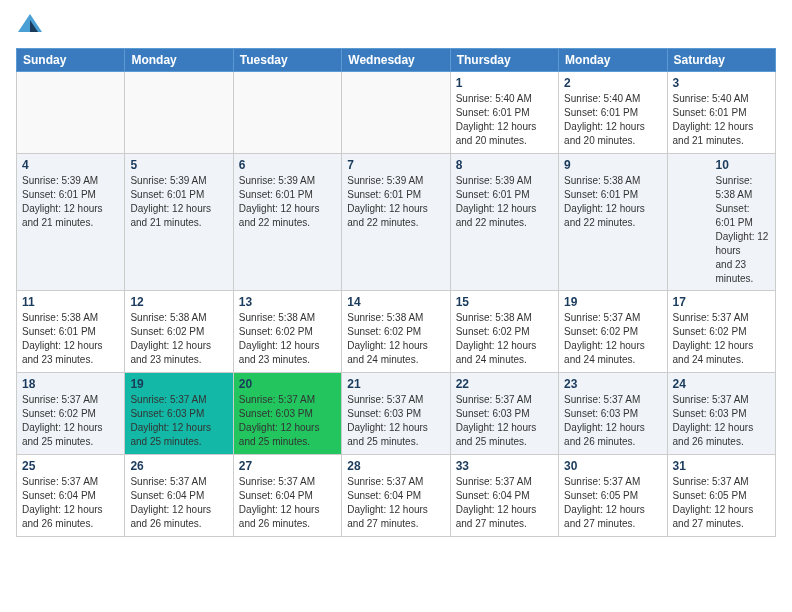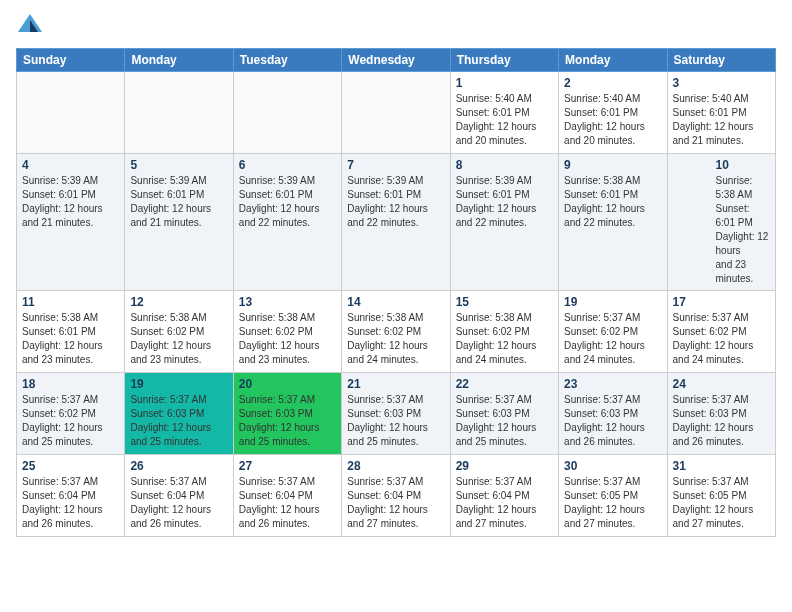--- a/index.html
+++ b/index.html
@@ -331,21 +331,21 @@
 and 26 minutes.</div>
           </td>
           <td>
             <span class="day-num">28</span>
             <div class="day-info" style="white-space: pre-line;">Sunrise: 5:37 AM
 Sunset: 6:04 PM
 Daylight: 12 hours
 and 27 minutes.</div>
           </td>
           <td>
-            <span class="day-num">29</span>
+            <span class="day-num">33</span>
             <div class="day-info" style="white-space: pre-line;">Sunrise: 5:37 AM
 Sunset: 6:04 PM
 Daylight: 12 hours
 and 27 minutes.</div>
           </td>
           <td>
             <span class="day-num">30</span>
             <div class="day-info" style="white-space: pre-line;">Sunrise: 5:37 AM
 Sunset: 6:05 PM
 Daylight: 12 hours

